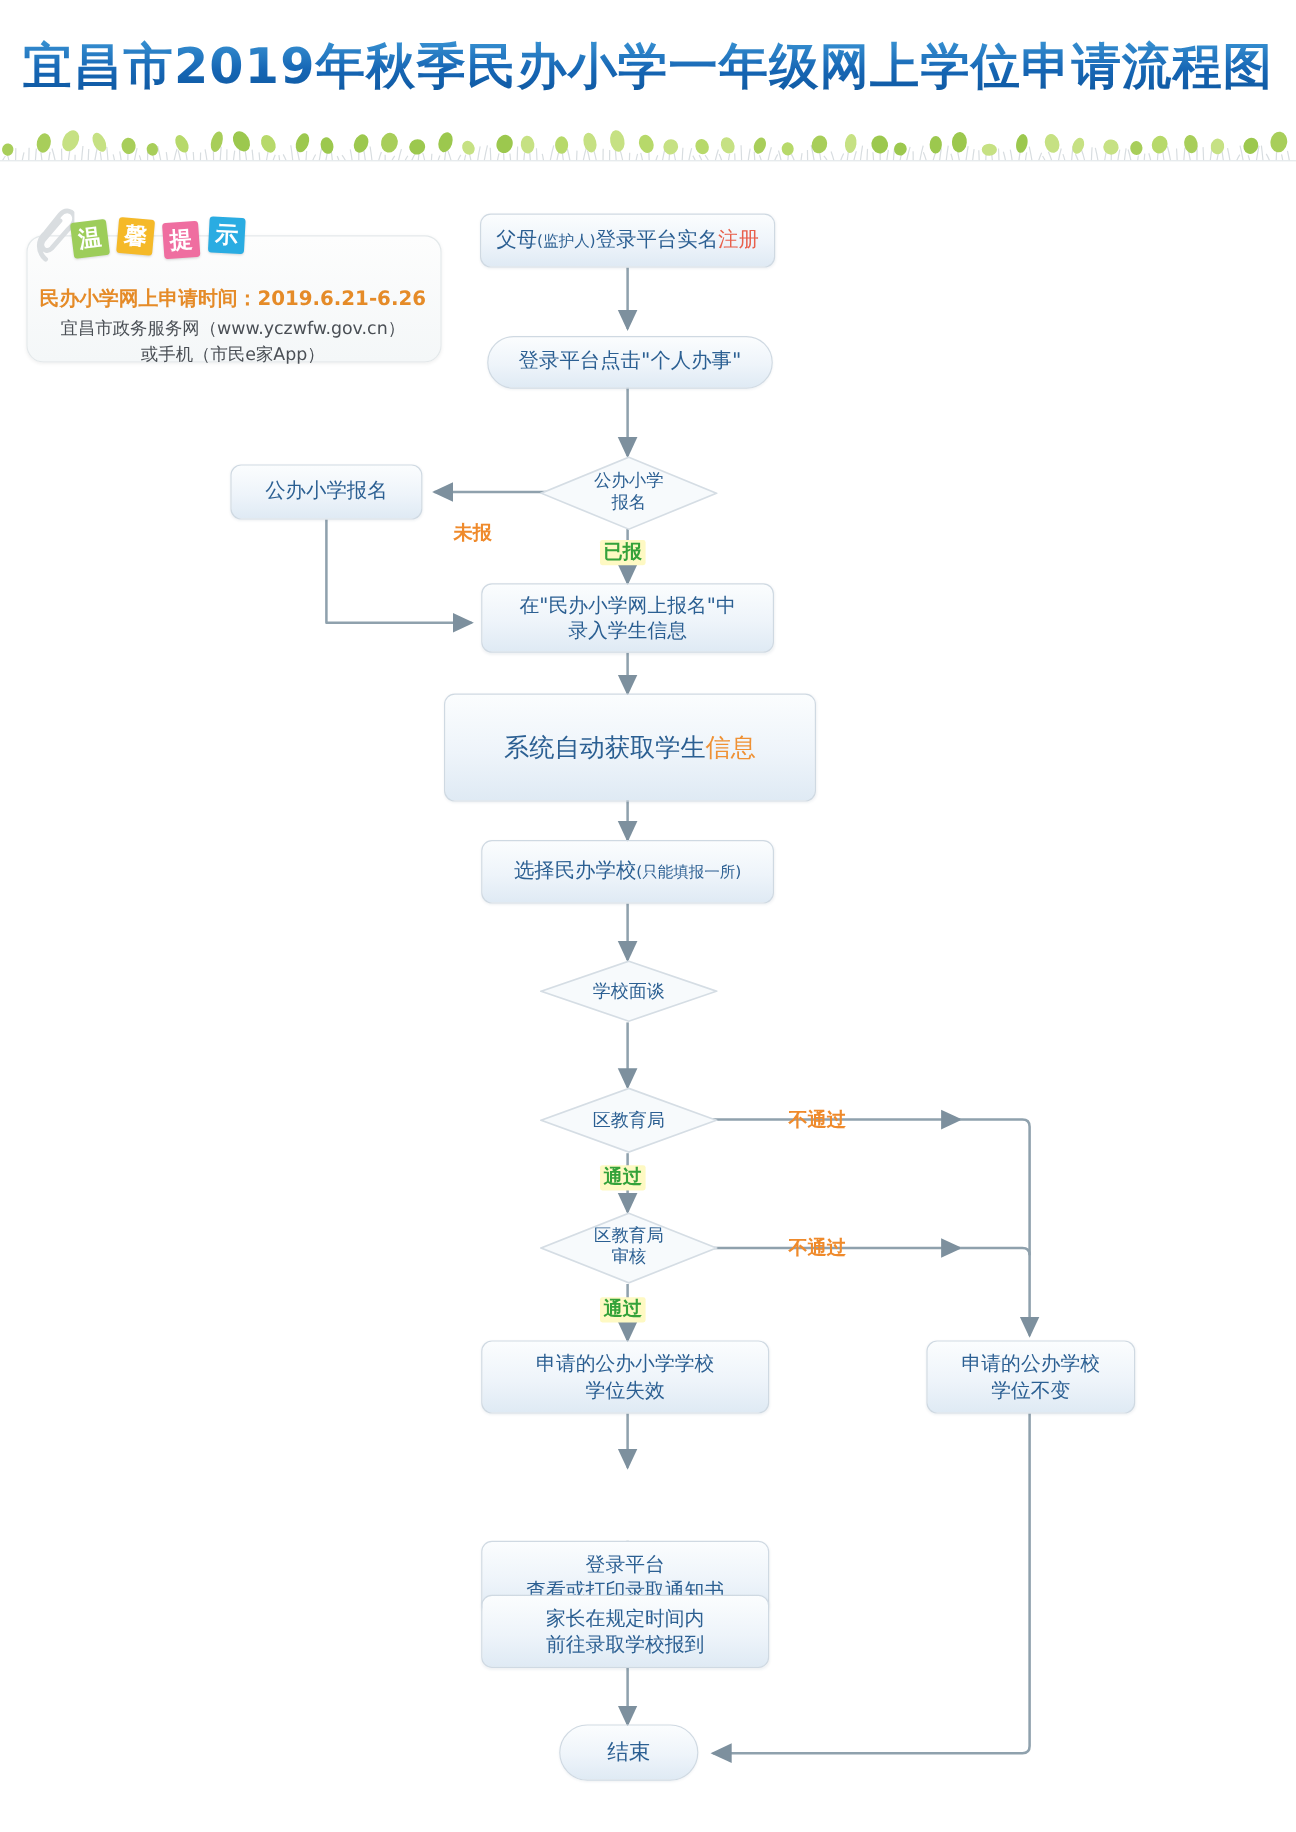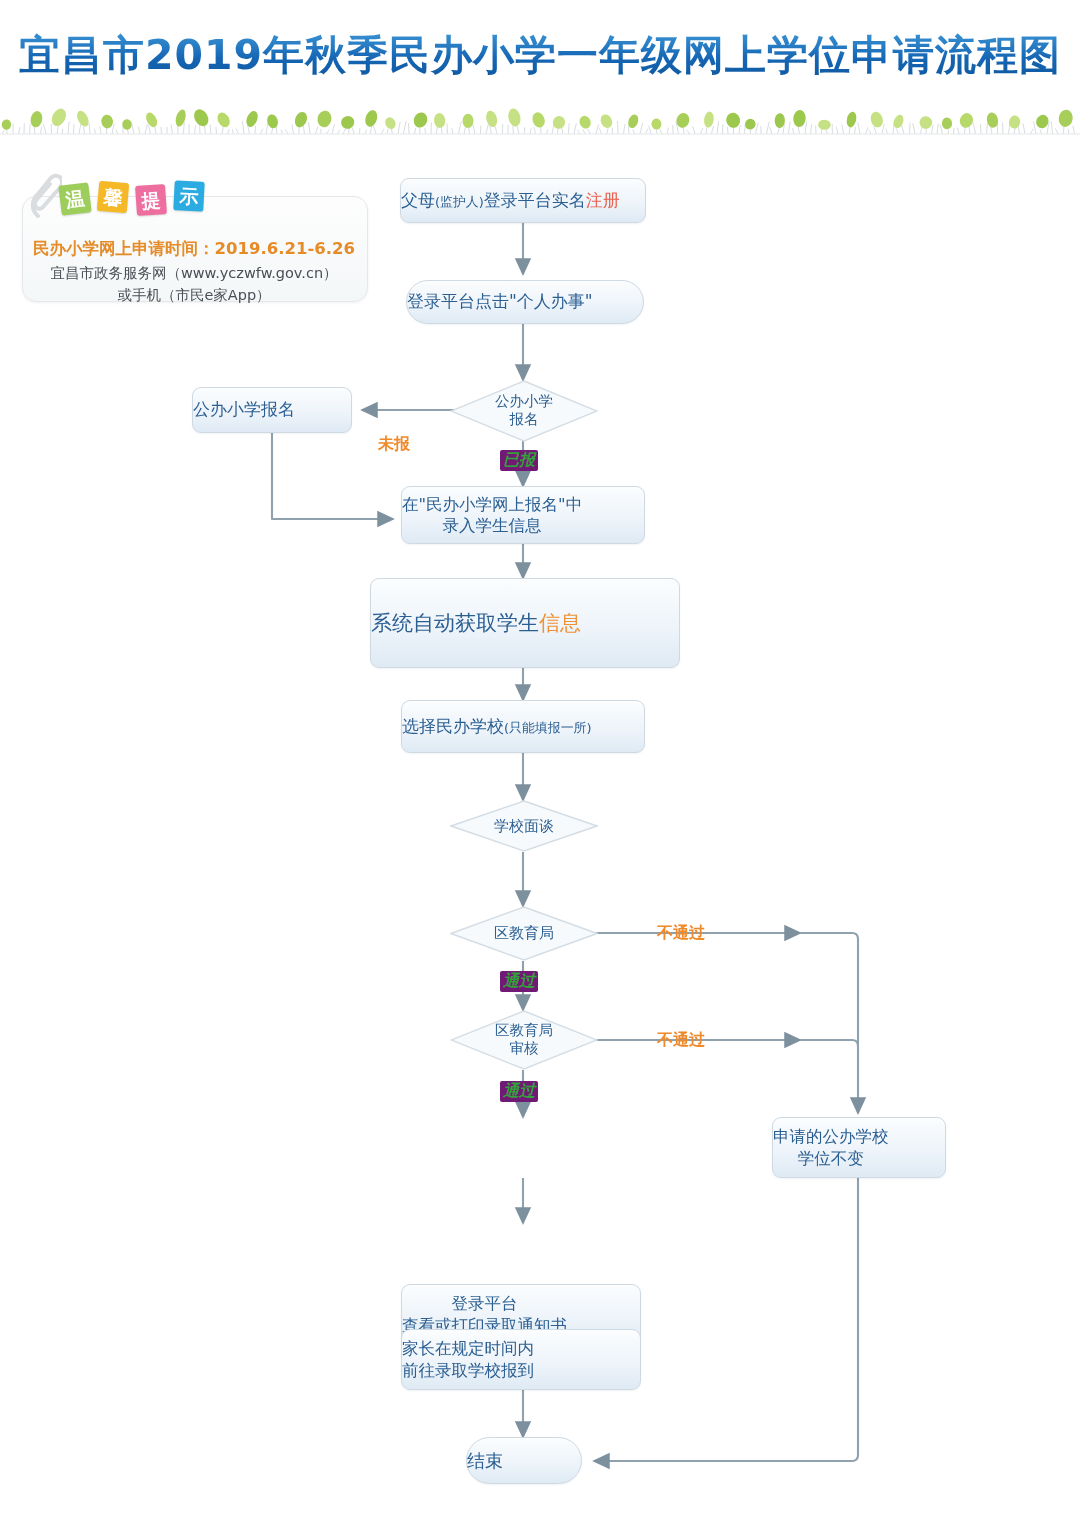--- a/index.html
+++ b/index.html
@@ -66,21 +66,21 @@
   .tip-l3{
     position:absolute;left:22px;top:286px;width:344px;text-align:center;
     font-size:14.5px;color:#4a4f55;white-space:nowrap;
     font-family:"DejaVu Sans","Liberation Sans",sans-serif;
   }
 
   
   .node{
     position:absolute;
     box-sizing:border-box;
-    display:flex;align-items:center;justify-content:flex-start;
+    display:flex;align-items:center;justify-content:center;
     text-align:center;
     color:#2b5f92;
     font-family:"DejaVu Sans","Liberation Sans",sans-serif;
     line-height:1.28;
     background:linear-gradient(180deg,#fbfdfe 0%,#eef4fa 55%,#dfeaf4 100%);
     border:1px solid #cfd9e2;
     box-shadow:0 1px 2px rgba(40,70,100,.07);
   }
   .node.rect{border-radius:9px;}
   .node.pill{border-radius:999px;}
@@ -101,21 +101,21 @@
   .t-red{color:#e8604c;}
   .t-orange{color:#ef9134;}
   .sm{font-size:.76em;}
 
   
   .elabel{
     position:absolute;
     font-family:"DejaVu Sans","Liberation Sans",sans-serif;
     font-size:16px;font-weight:bold;white-space:nowrap;
   }
-  .elabel.green{color:#34a23a;background:#701a75;padding:0 3px;border-radius:2px;font-style:italic;}
+  .elabel.green{color:#34a23a;background:#fef9c3;padding:0 3px;border-radius:2px;}
   .elabel.orange{color:#ef8a2b;}
 
   svg.edges{position:absolute;left:0;top:0;width:1080px;height:1527px;pointer-events:none;}
 </style>
 </head>
 <body>
 
 <div id="stage">
 
   <div class="title">宜昌市2019年秋季民办小学一年级网上学位申请流程图</div>
@@ -491,20 +491,26 @@
   <div class="dia" style="left:450px;top:1010px;width:148px;height:60px;font-size:14.5px;">
     <svg class="shape" viewBox="0 0 148 60" preserveAspectRatio="none">
       <polygon points="74,1 147,30 74,59 1,30" fill="#f7fafc" stroke="#d5dde4" stroke-width="1.4"></polygon>
     </svg>
     <span class="lbl">
       <span>区教育局</span><br>
       <span>审核</span>
     </span>
   </div>
 
+  <div class="node rect" style="left:401px;top:1117px;width:240px;height:61px;font-size:16.5px;">
+    <span>
+      <span>申请的公办小学学校</span><br>
+      <span>学位失效</span>
+    </span>
+  </div>
 
   <div class="node rect" style="left:772px;top:1117px;width:174px;height:61px;font-size:16.5px;">
     <span>
       <span>申请的公办学校</span><br>
       <span>学位不变</span>
     </span>
   </div>
 
   <div class="node rect" style="left:401px;top:1284px;width:240px;height:61px;font-size:16.5px;">
     <span>

